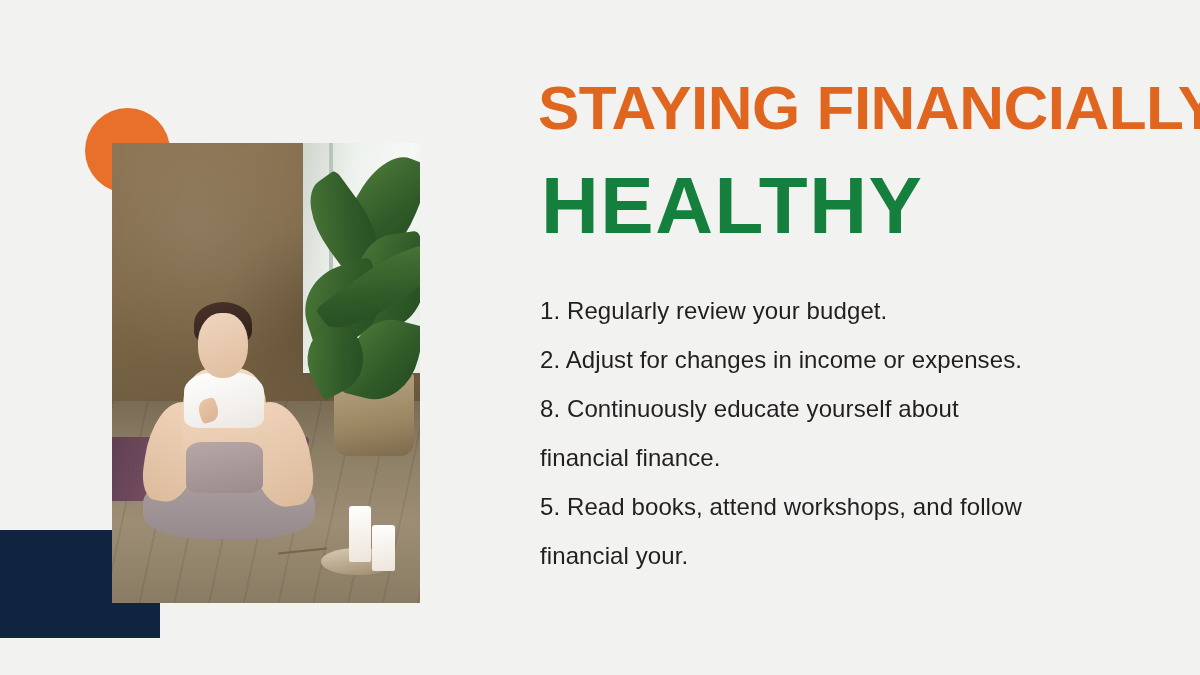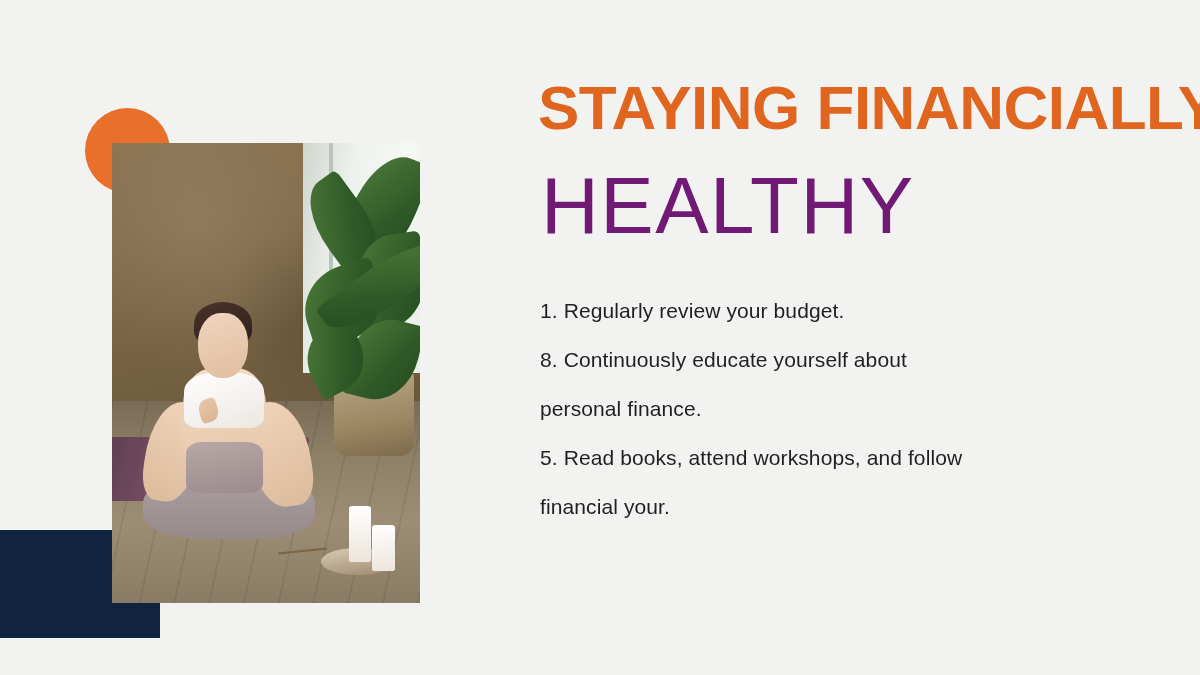--- a/index.html
+++ b/index.html
@@ -224,36 +224,36 @@
     color: #e0661f;
     line-height: 1;
     white-space: nowrap;
   }
 
   .title-line-2 {
     position: absolute;
     left: 541px;
     top: 166px;
     font-size: 80px;
-    font-weight: 400;
+    font-weight: 700;
     letter-spacing: 1.5px;
-    color: #701a75;
+    color: #15803d;
     line-height: 1;
     white-space: nowrap;
   }
 
   .bullet-list {
     position: absolute;
     left: 540px;
     top: 286px;
     width: 620px;
   }
 
   .bullet-line {
-    font-size: 21px;
+    font-size: 24px;
     font-weight: 400;
     color: #231f20;
     line-height: 49px;
     white-space: nowrap;
     letter-spacing: 0.1px;
   }
 </style>
 </head>
 <body>
 
@@ -290,19 +290,20 @@
       <div class="candle c1"></div>
       <div class="candle c2"></div>
     </div>
   </div>
 
   <div class="title-line-1">STAYING FINANCIALLY</div>
   <div class="title-line-2">HEALTHY</div>
 
   <div class="bullet-list">
     <div class="bullet-line">1.  Regularly review your budget.</div>
+    <div class="bullet-line">2.  Adjust for changes in income or expenses.</div>
     <div class="bullet-line">8.  Continuously educate yourself about</div>
-    <div class="bullet-line"> personal finance.</div>
+    <div class="bullet-line"> financial finance.</div>
     <div class="bullet-line">5.  Read books, attend workshops, and follow</div>
     <div class="bullet-line">financial your.</div>
   </div>
 
 </div>
 
 </body></html>

